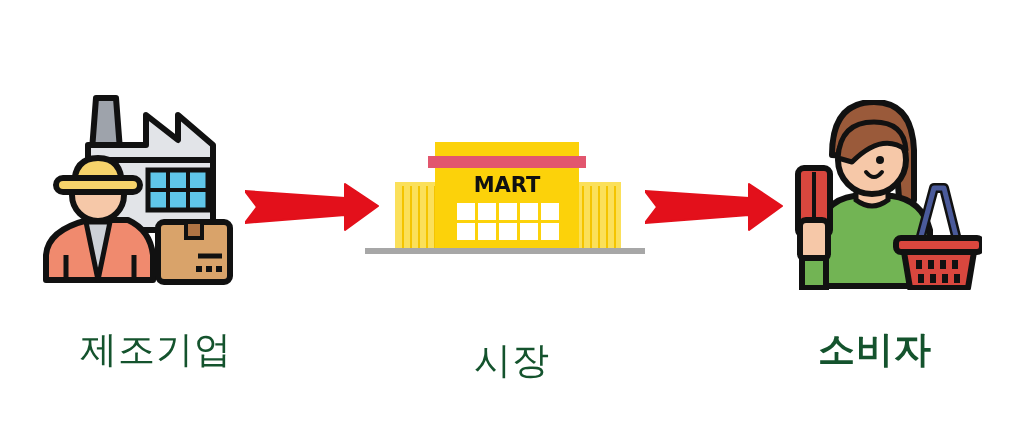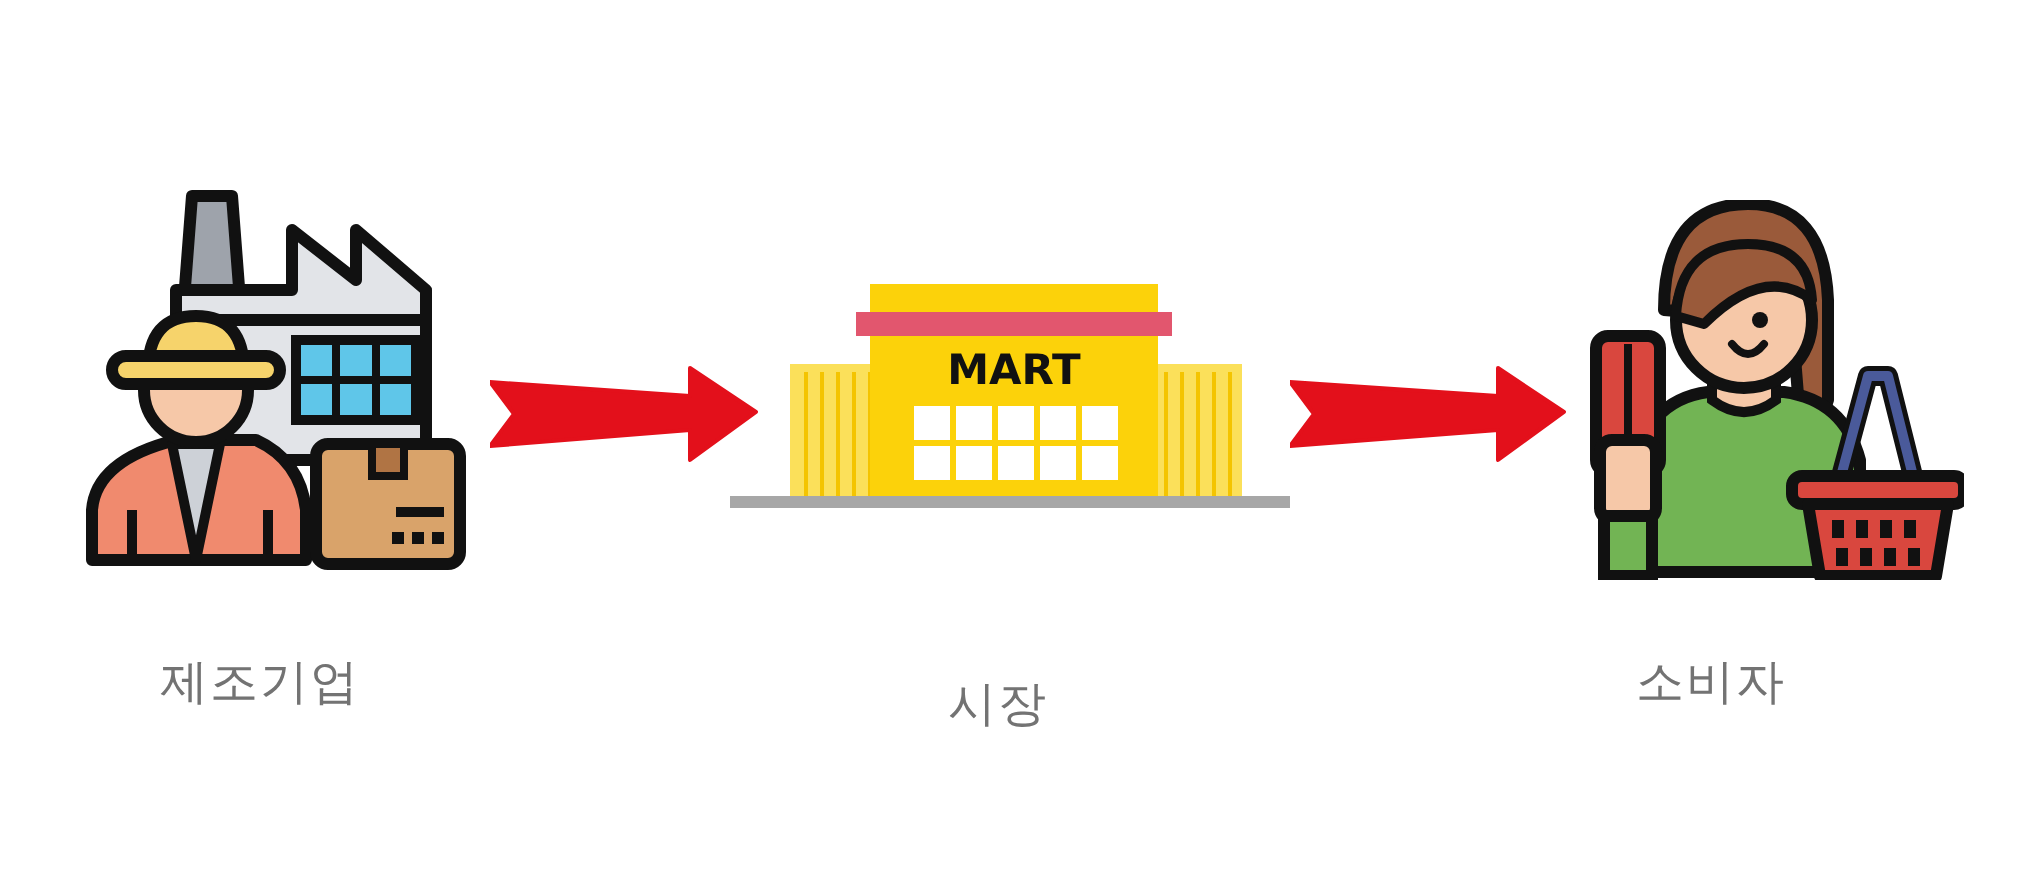--- a/index.html
+++ b/index.html
@@ -1,19 +1,19 @@
 <!DOCTYPE html>
 <html><head>
   <meta charset="utf-8">
   <style>
     html, body { margin: 0; padding: 0; background: #ffffff; }
     body { width: 1018px; height: 448px; position: relative; overflow: hidden;
            font-family: "DejaVu Sans", sans-serif; }
     .node { position: absolute; }
-    .label { position: absolute; font-size: 24px; color: #737373; letter-spacing: 1px;
+    .label { position: absolute; font-size: 37px; color: #14532d; letter-spacing: 1px;
              font-family: "DejaVu Sans", sans-serif; white-space: nowrap; }
     svg { display: block; }
   </style>
 </head>
 <body>
 
 <div class="node" style="left:38px;top:90px;">
   <svg width="200" height="200" viewBox="0 0 200 200">
 
     <polygon points="58,8 78,8 82,60 54,60" fill="#9ea3ab" stroke="#111" stroke-width="6" stroke-linejoin="round"></polygon>
@@ -131,13 +131,13 @@
       <rect x="126" y="174" width="6" height="9"></rect>
         <rect x="138" y="174" width="6" height="9"></rect>
       <rect x="150" y="174" width="6" height="9"></rect>
         <rect x="162" y="174" width="6" height="9"></rect>
     </g>
   </svg>
 </div>
 
 <div class="label" style="left:80px;top:325px;">제조기업</div>
 <div class="label" style="left:474px;top:336px;">시장</div>
-<div class="label" style="left:818px;top:325px;">소비자</div>
+<div class="label" style="left:818px;top:325px;font-weight:bold;">소비자</div>
 
 </body></html>

